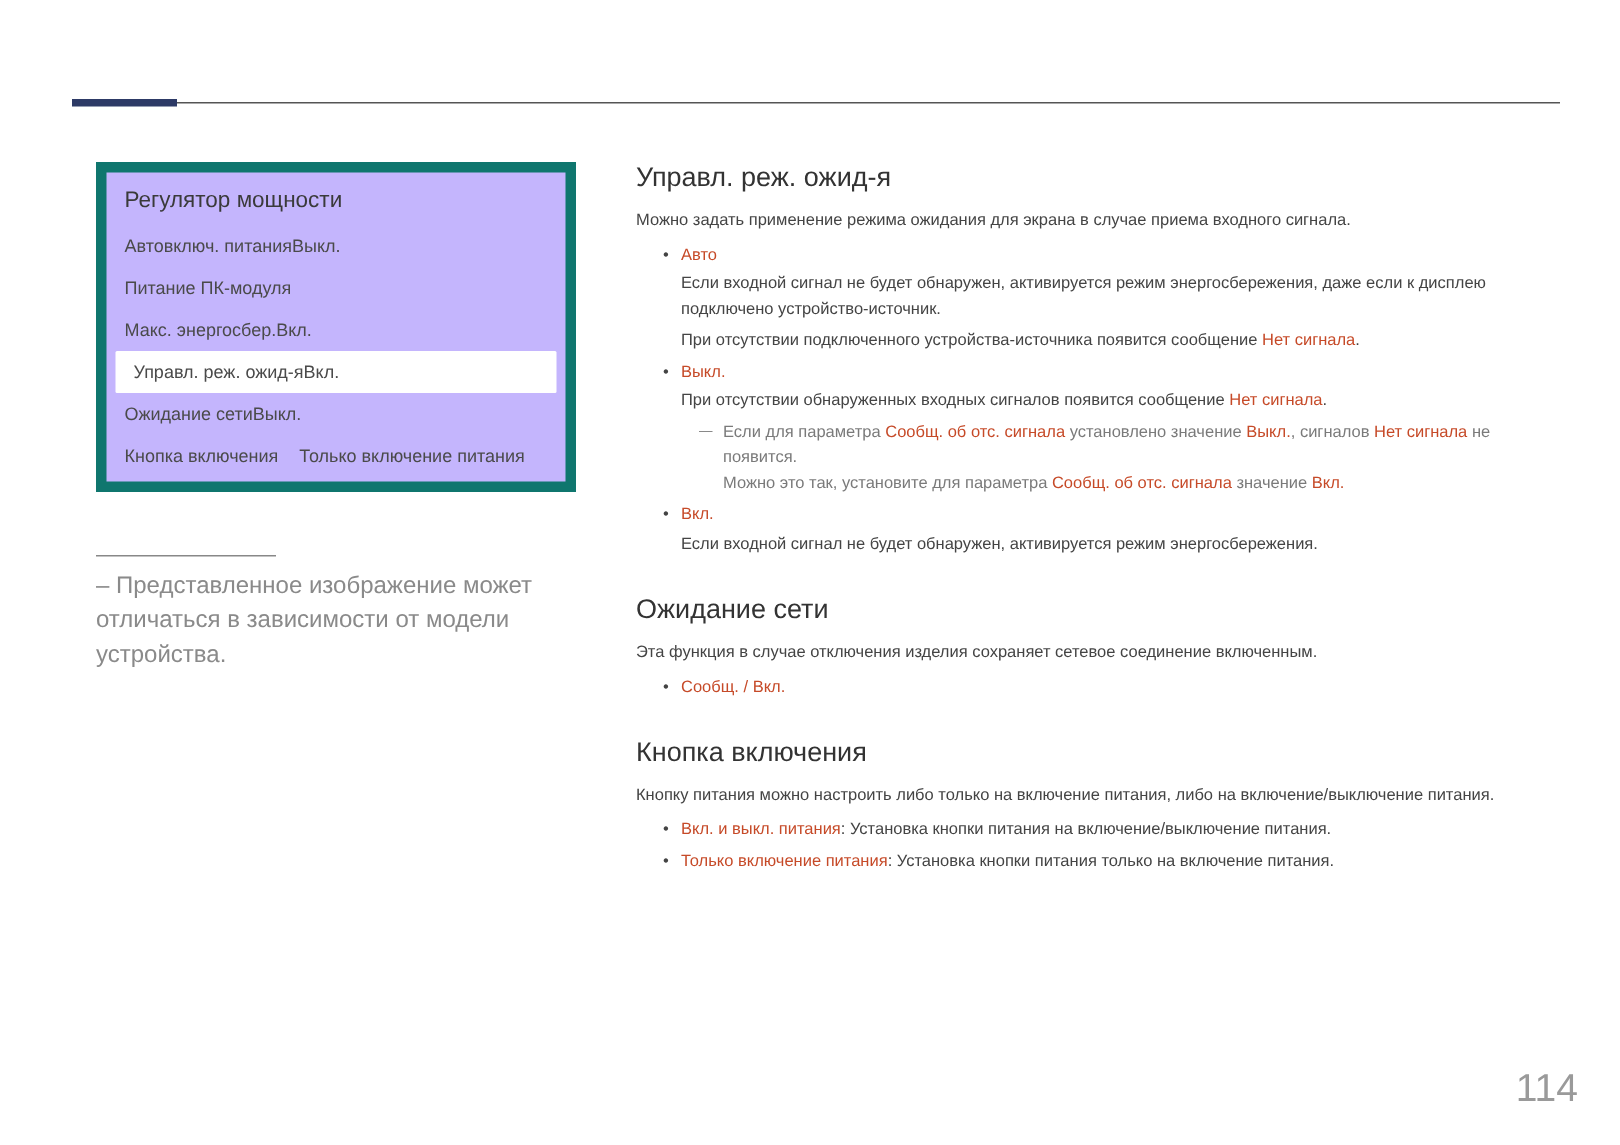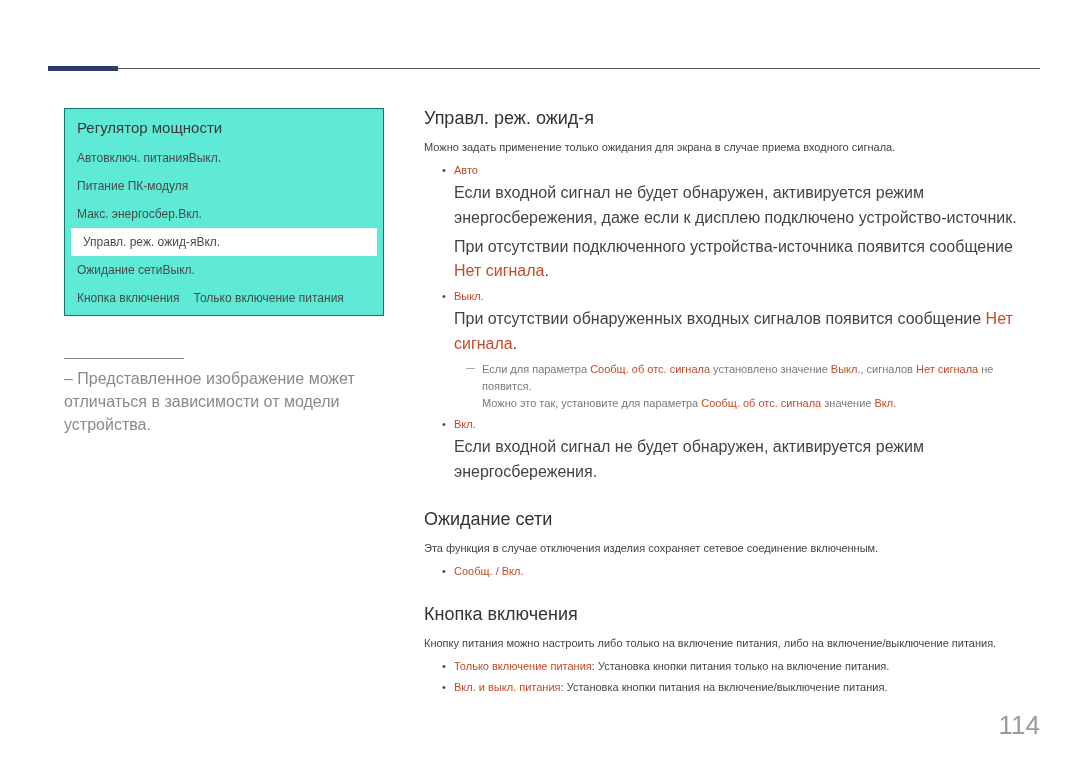--- a/index.html
+++ b/index.html
@@ -30,22 +30,22 @@
   .page {
     display: flex;
     padding: 108px 40px 0 64px;
     gap: 40px;
   }
   .left-col {
     width: 320px;
     flex: 0 0 320px;
   }
   .settings-panel {
-    background: #5eead4;
-    border: 1px solid #0f766e;
+    background: #c4b5fd;
+    border: 7px solid #0f766e;
     font-size: 12px;
     color: #4a4a4a;
   }
   .panel-title {
     font-size: 15px;
     color: #3a3a3a;
     padding: 10px 12px 8px 12px;
     font-weight: normal;
   }
   .panel-row {
@@ -106,21 +106,21 @@
     line-height: 1.55;
     color: #444;
   }
   ul.bullets > li::before {
     content: "•";
     position: absolute;
     left: 0;
     color: #444;
   }
   .sub-desc {
-    font-size: 16px;
+    font-size: 11px;
     color: #444;
     line-height: 1.55;
     margin: 2px 0 4px 0;
   }
   ul.dashes {
     list-style: none;
     margin: 4px 0 4px 12px;
   }
   ul.dashes > li {
     position: relative;
@@ -135,21 +135,21 @@
     position: absolute;
     left: 0;
     color: #7a7a7a;
     font-size: 9px;
     top: 1px;
   }
   .hl { color: #c64a28; }
   .page-number {
     position: absolute;
     bottom: 22px;
-    right: 40px;
+    right: 28px;
     font-size: 26px;
     color: #9a9a9a;
     font-weight: 300;
     margin-top: 26px;
   }
 </style>
 </head>
 <body>
 
 <div class="top-rule"></div>
@@ -188,21 +188,21 @@
     </div>
 
     <hr class="footnote-rule">
     <div class="footnote">– Представленное изображение может отличаться в зависимости от модели устройства.</div>
   </div>
 
   <div class="right-col">
 
     <div class="section">
       <h2 class="section-title">Управл. реж. ожид-я</h2>
-      <p class="body-text">Можно задать применение только ожидания для экрана в случае приема входного сигнала.</p>
+      <p class="body-text">Можно задать применение режима ожидания для экрана в случае приема входного сигнала.</p>
 
       <ul class="bullets">
         <li>
           <span class="hl">Авто</span>
           <div class="sub-desc">Если входной сигнал не будет обнаружен, активируется режим энергосбережения, даже если к дисплею подключено устройство-источник.</div>
           <div class="sub-desc">
             <span>При отсутствии подключенного устройства-источника появится сообщение </span><span class="hl">Нет сигнала</span><span>.</span>
           </div>
         </li>
 
@@ -235,24 +235,24 @@
           <span class="hl">Сообщ. / Вкл.</span>
         </li>
       </ul>
     </div>
 
     <div class="section">
       <h2 class="section-title">Кнопка включения</h2>
       <p class="body-text">Кнопку питания можно настроить либо только на включение питания, либо на включение/выключение питания.</p>
       <ul class="bullets">
         <li>
+          <span class="hl">Вкл. и выкл. питания</span><span>: Установка кнопки питания на включение/выключение питания.</span>
+        </li>
+        <li>
           <span class="hl">Только включение питания</span><span>: Установка кнопки питания только на включение питания.</span>
-        </li>
-        <li>
-          <span class="hl">Вкл. и выкл. питания</span><span>: Установка кнопки питания на включение/выключение питания.</span>
         </li>
       </ul>
     </div>
 
   </div>
 </div>
 
 <div class="page-number">114</div>
 
 </body></html>

